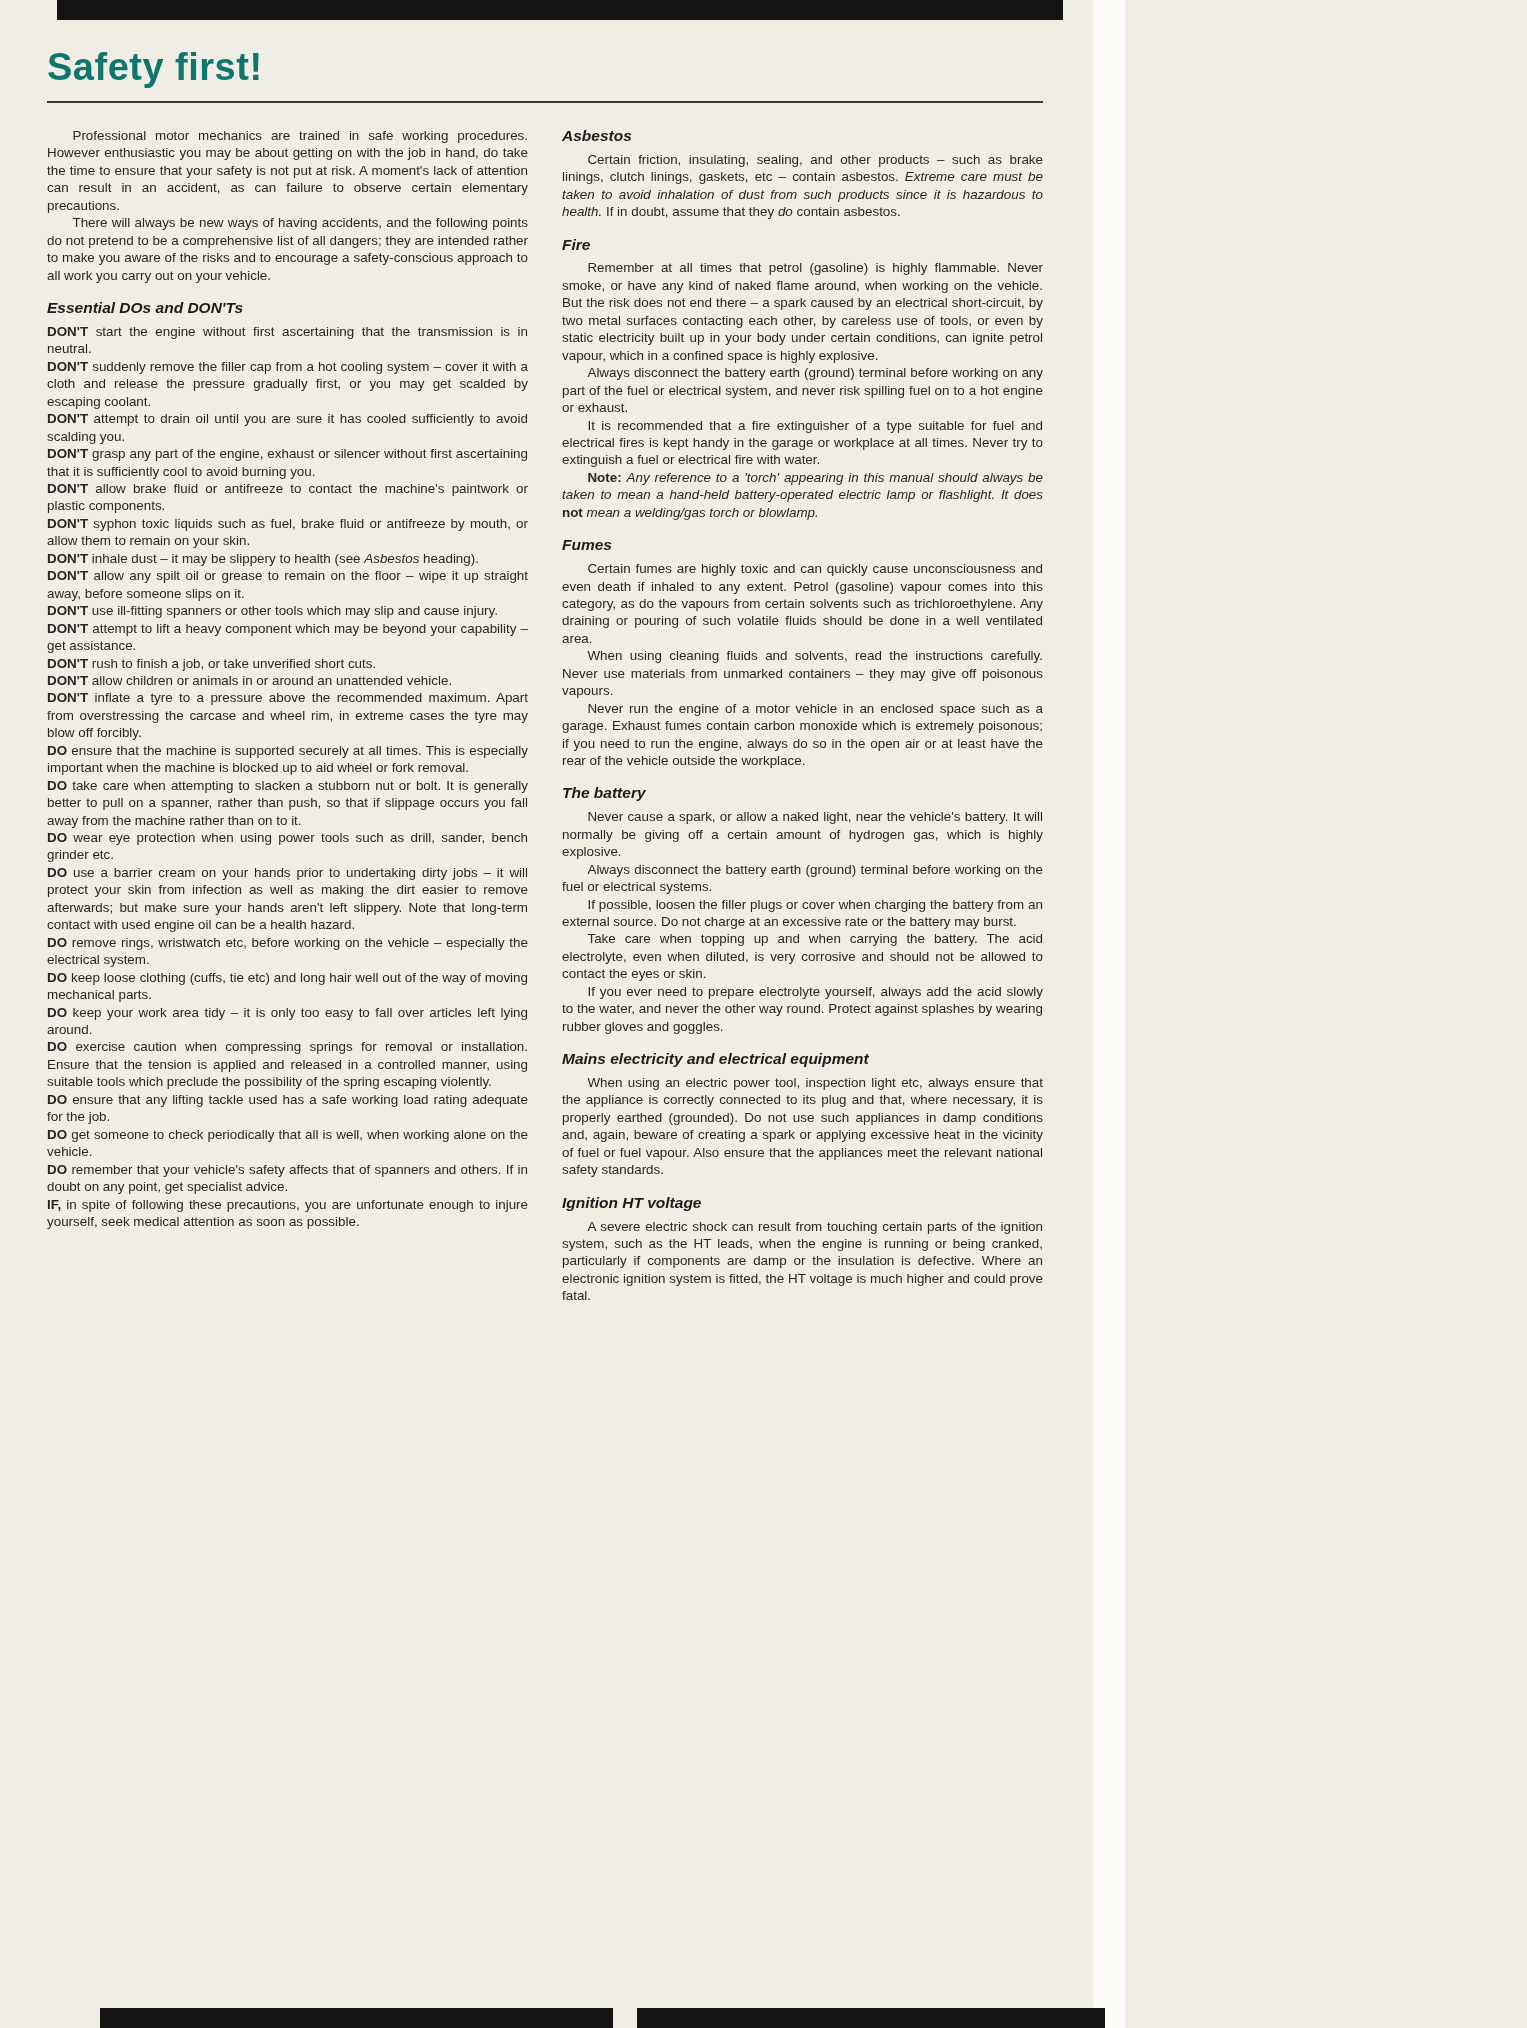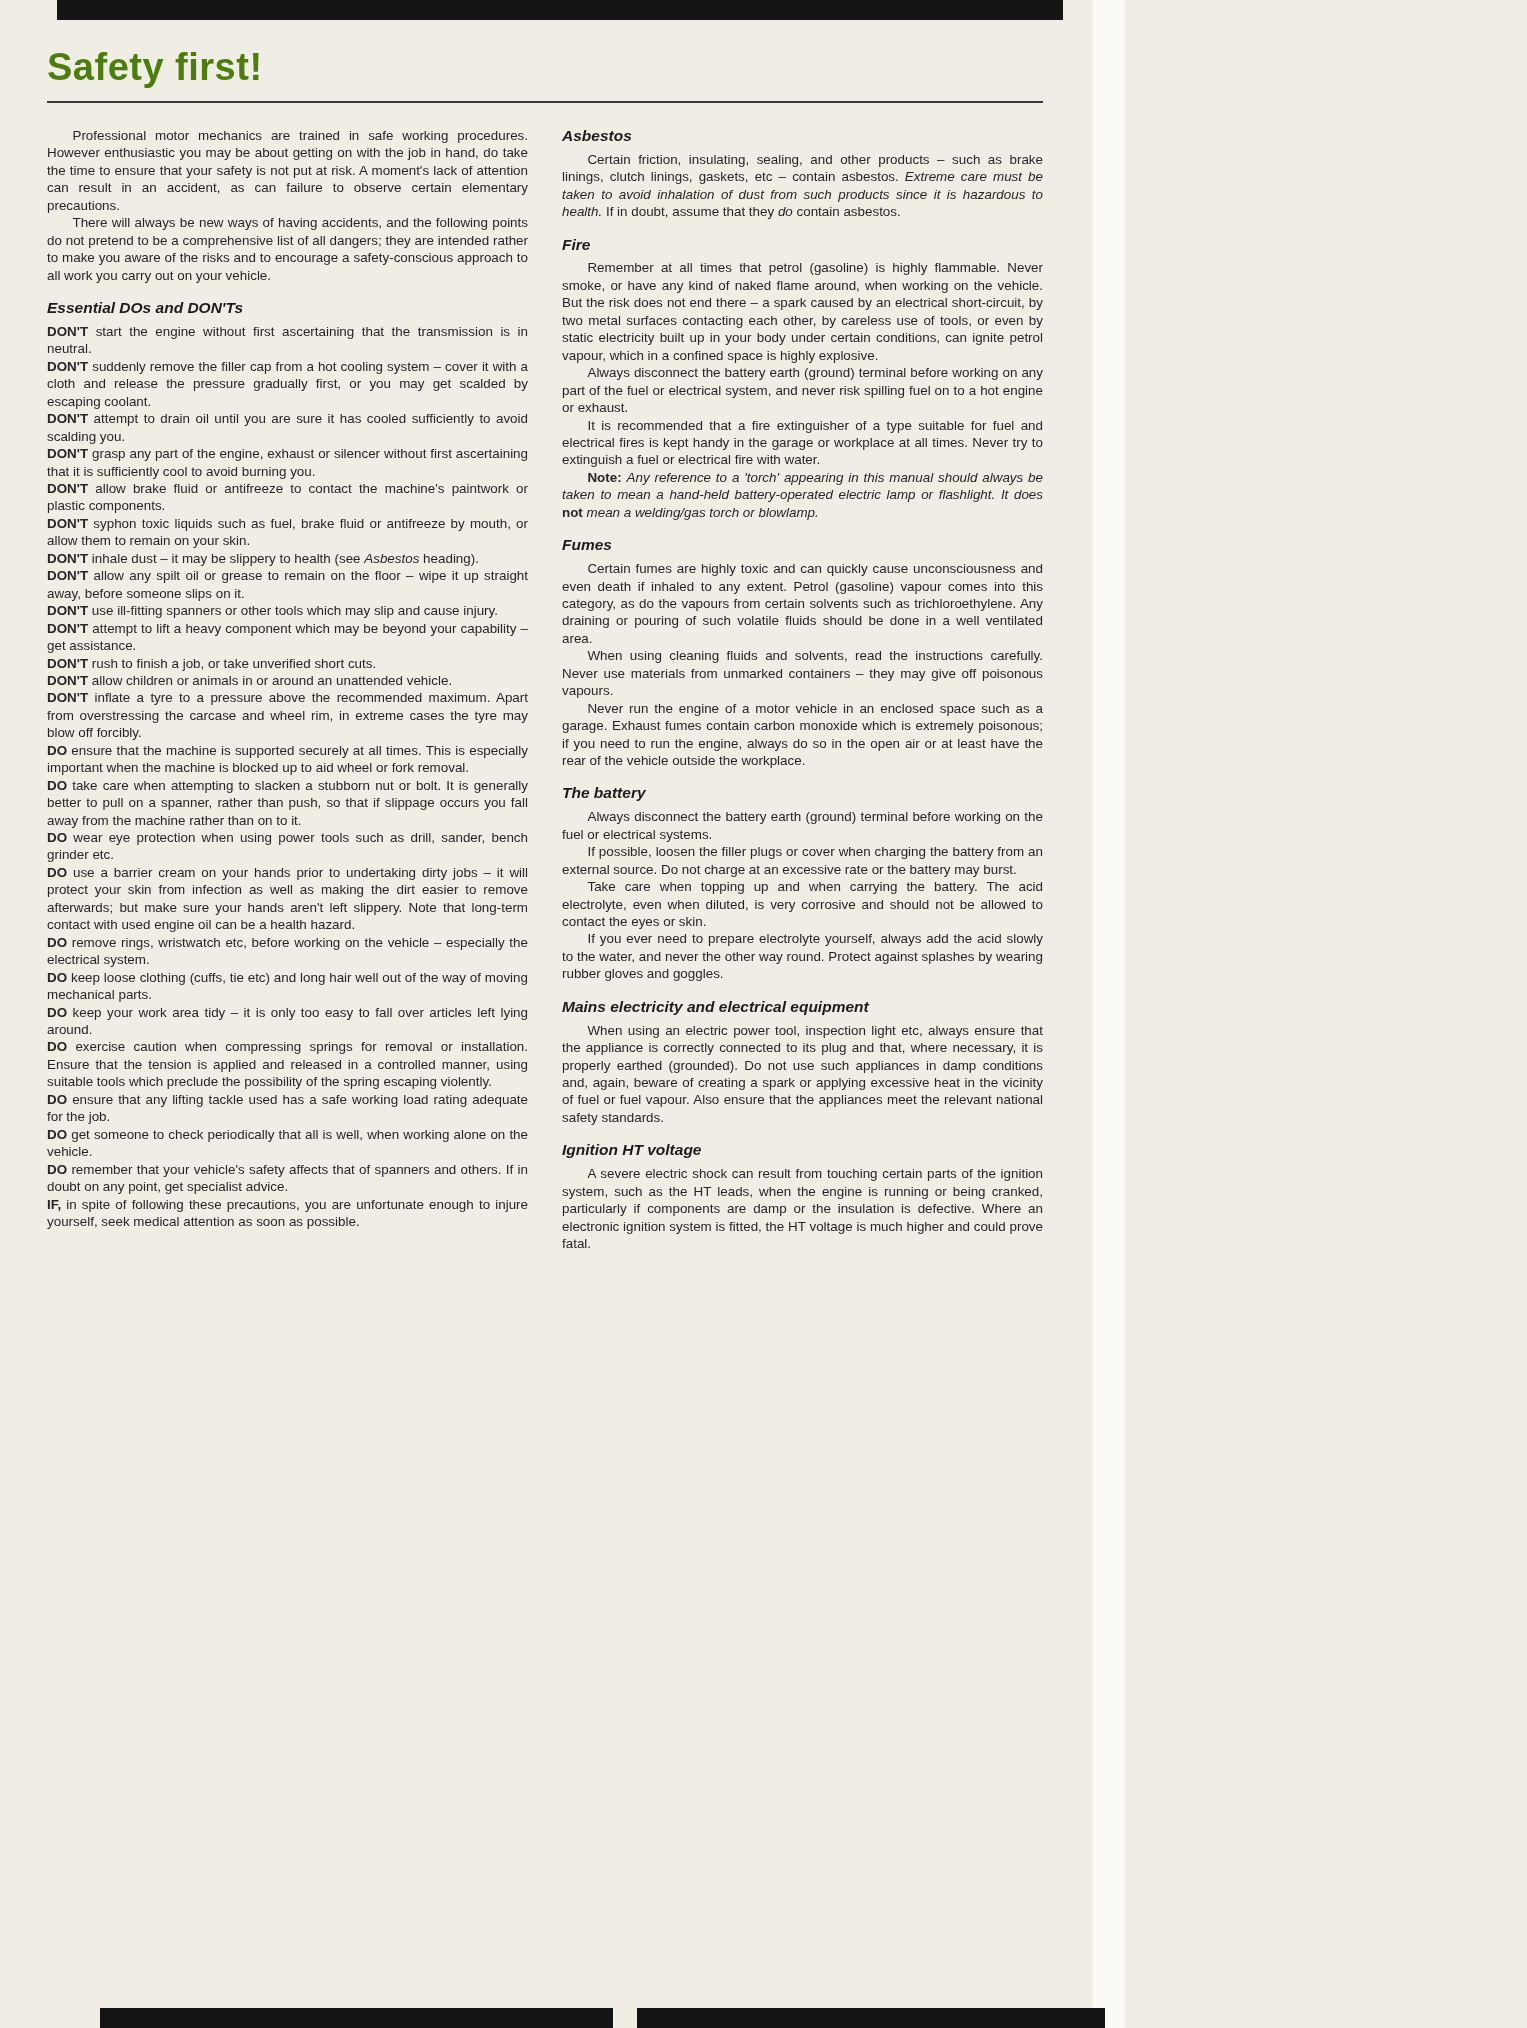--- a/index.html
+++ b/index.html
@@ -28,21 +28,21 @@
     background:var(--bar);
   }
   .bottom-bar-right{
     position:absolute;left:637px;top:2008px;width:468px;height:20px;
     background:var(--bar);
   }
   .content{
     position:absolute;left:47px;top:46px;width:996px;
   }
   .page-title{
-    font-size:38px;font-weight:700;color:#4d7c0f;
+    font-size:38px;font-weight:700;color:#0f766e;
     margin:0 0 12px 0;letter-spacing:0.5px;
   }
   .title-rule{
     height:2px;background:#3a3a3a;margin:0 0 24px 0;
   }
   .columns{
     display:flex;gap:34px;
   }
   .col{
     flex:1;min-width:0;
@@ -110,20 +110,21 @@
           <h2 class="section-heading">Fire</h2>
           <p class="para ind"><span>Remember at all times that petrol (gasoline) is highly flammable. Never smoke, or have any kind of naked flame around, when working on the vehicle. But the risk does not end there – a spark caused by an electrical short-circuit, by two metal surfaces contacting each other, by careless use of tools, or even by static electricity built up in your body under certain conditions, can ignite petrol vapour, which in a confined space is highly explosive.</span></p>
           <p class="para ind"><span>Always disconnect the battery earth (ground) terminal before working on any part of the fuel or electrical system, and never risk spilling fuel on to a hot engine or exhaust.</span></p>
           <p class="para ind"><span>It is recommended that a fire extinguisher of a type suitable for fuel and electrical fires is kept handy in the garage or workplace at all times. Never try to extinguish a fuel or electrical fire with water.</span></p>
           <p class="para ind"><span class="st-b">Note:</span><span> </span><span class="st-i">Any reference to a 'torch' appearing in this manual should always be taken to mean a hand-held battery-operated electric lamp or flashlight. It does </span><span class="st-bi">not</span><span class="st-i"> mean a welding/gas torch or blowlamp.</span></p>
           <h2 class="section-heading">Fumes</h2>
           <p class="para ind"><span>Certain fumes are highly toxic and can quickly cause unconsciousness and even death if inhaled to any extent. Petrol (gasoline) vapour comes into this category, as do the vapours from certain solvents such as trichloroethylene. Any draining or pouring of such volatile fluids should be done in a well ventilated area.</span></p>
           <p class="para ind"><span>When using cleaning fluids and solvents, read the instructions carefully. Never use materials from unmarked containers – they may give off poisonous vapours.</span></p>
           <p class="para ind"><span>Never run the engine of a motor vehicle in an enclosed space such as a garage. Exhaust fumes contain carbon monoxide which is extremely poisonous; if you need to run the engine, always do so in the open air or at least have the rear of the vehicle outside the workplace.</span></p>
           <h2 class="section-heading">The battery</h2>
+          <p class="para ind"><span>Never cause a spark, or allow a naked light, near the vehicle's battery. It will normally be giving off a certain amount of hydrogen gas, which is highly explosive.</span></p>
           <p class="para ind"><span>Always disconnect the battery earth (ground) terminal before working on the fuel or electrical systems.</span></p>
           <p class="para ind"><span>If possible, loosen the filler plugs or cover when charging the battery from an external source. Do not charge at an excessive rate or the battery may burst.</span></p>
           <p class="para ind"><span>Take care when topping up and when carrying the battery. The acid electrolyte, even when diluted, is very corrosive and should not be allowed to contact the eyes or skin.</span></p>
           <p class="para ind"><span>If you ever need to prepare electrolyte yourself, always add the acid slowly to the water, and never the other way round. Protect against splashes by wearing rubber gloves and goggles.</span></p>
           <h2 class="section-heading">Mains electricity and electrical equipment</h2>
           <p class="para ind"><span>When using an electric power tool, inspection light etc, always ensure that the appliance is correctly connected to its plug and that, where necessary, it is properly earthed (grounded). Do not use such appliances in damp conditions and, again, beware of creating a spark or applying excessive heat in the vicinity of fuel or fuel vapour. Also ensure that the appliances meet the relevant national safety standards.</span></p>
           <h2 class="section-heading">Ignition HT voltage</h2>
           <p class="para ind"><span>A severe electric shock can result from touching certain parts of the ignition system, such as the HT leads, when the engine is running or being cranked, particularly if components are damp or the insulation is defective. Where an electronic ignition system is fitted, the HT voltage is much higher and could prove fatal.</span></p>
         </div>
     </div>

